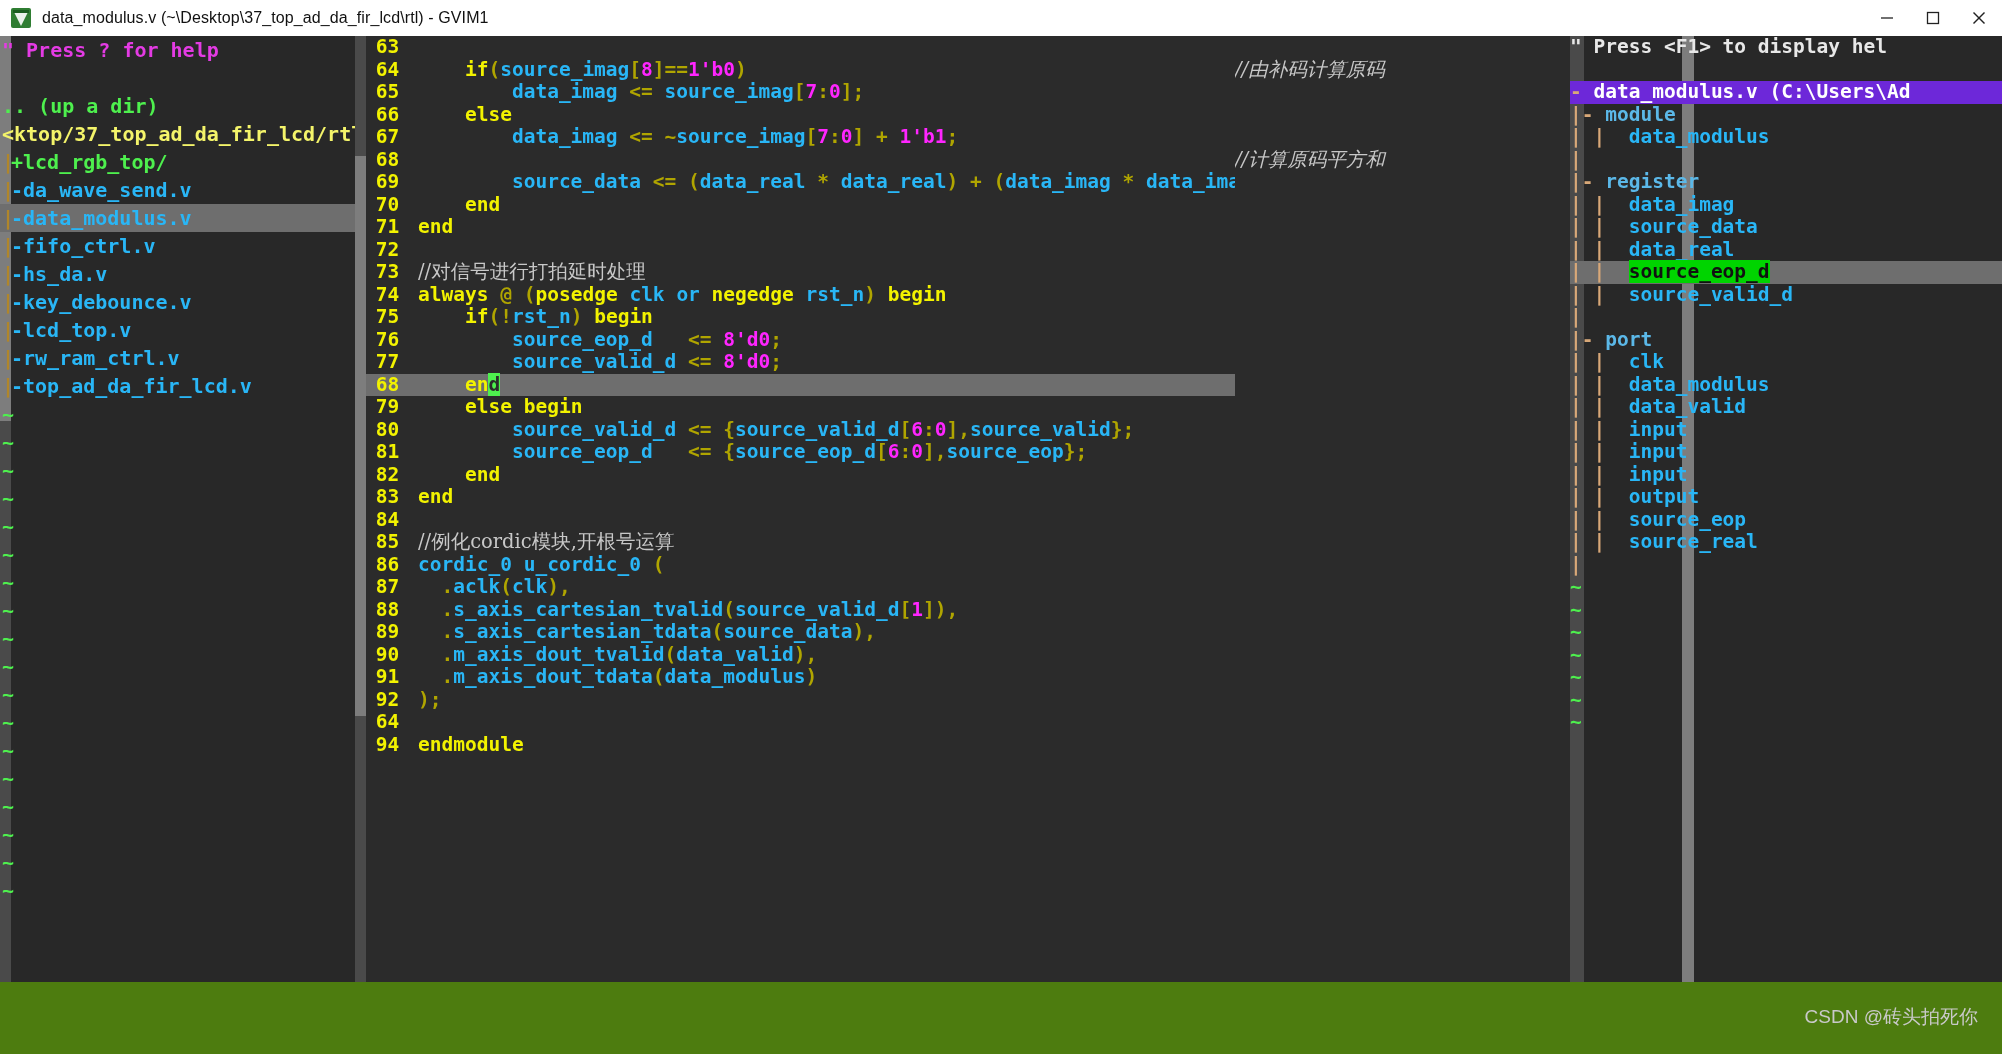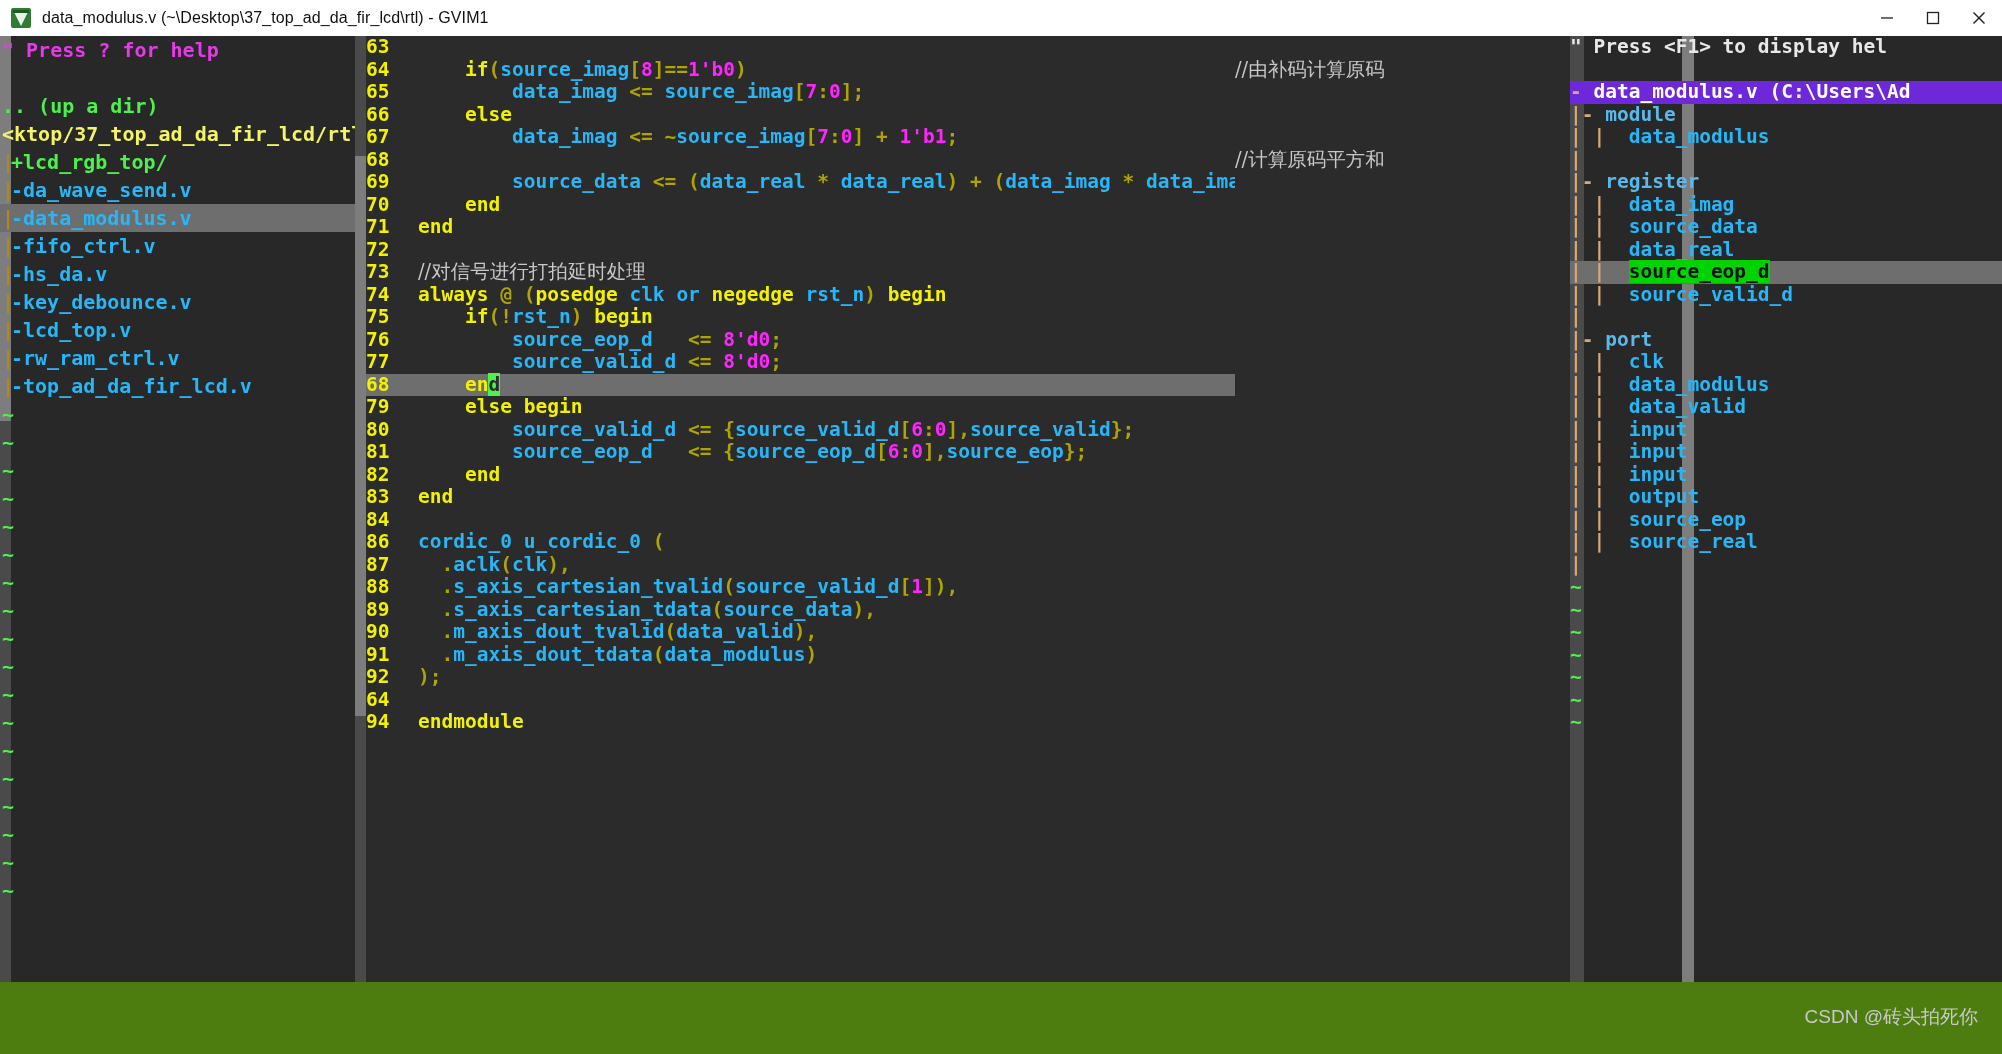--- a/index.html
+++ b/index.html
@@ -60,21 +60,21 @@
   }
   .code-scroll { position: absolute; left: 0; top: 0; width: 11px; height: 948px; background: #4a4a4a; }
   .code-thumb  { position: absolute; left: 0; top: 120px; width: 11px; height: 560px; background: #7d7d7d; }
   .code-rows { position: absolute; left: 11px; top: 0; width: 880px; }
   .code-row {
     height: 22.5px; line-height: 22.5px; font-size: 19.5px; font-weight: bold;
     white-space: pre; display: flex;
   }
   .code-row.cur { background: #6e6e6e; }
   .lnum {
-    width: 52px; text-align: left; color: #f2f200; flex: none;
+    width: 52px; text-align: center; color: #f2f200; flex: none;
     padding-right: 9px;
   }
   .ctext { flex: 1; white-space: pre; }
   .k-yellow  { color: #f2f200; margin-top: 48px; }
   .k-blue    { color: #29b6f6; }
   .k-olive   { color: #b0a500; }
   .k-magenta { color: #ff25ff; }
   .k-comment { color: #c8c8c8; font-family: "DejaVu Serif","Liberation Serif",serif; font-weight: normal; }
   .cursor-blk { background: #4ef04e; color: #2b2b2b; }
 
@@ -98,21 +98,21 @@
   .tg-hl     { background: #00d400; color: #111; }
   .tg-file   { background: #6d28d9; color: #ffffff; }
   .tg-tilde  { color: #4ef04e; }
 
   
   .gap-pane {
     position: absolute; left: 1235px; top: 0; width: 335px; height: 948px;
     background: #2b2b2b; overflow: hidden;
   }
   .gap-rows { position: absolute; left: 0; top: 0; width: 335px; }
-  .gap-row { height: 22.5px; line-height: 22.5px; font-size: 19.5px; white-space: pre; font-weight: bold; }
+  .gap-row { height: 22.5px; line-height: 22.5px; font-size: 19.5px; white-space: pre; font-weight: bold; font-style: italic; }
 
   
   .statusline {
     position: absolute; left: 0; top: 948px; width: 2002px; height: 34px;
     display: flex; align-items: stretch; font-size: 19.5px; font-weight: bold;
   }
   .sl-left {
     background: #2b2b2b; color: #9a9a9a; display: flex; align-items: center;
     padding-left: 4px; width: 355px; white-space: nowrap; overflow: hidden;
   }
@@ -250,20 +250,21 @@
           <div class="code-row"><span class="lnum">75</span><span class="ctext">&nbsp;&nbsp;&nbsp;&nbsp;<span class="k-yellow">if</span><span class="k-olive">(</span><span class="k-olive">!</span><span class="k-blue">rst_n</span><span class="k-olive">)</span>&nbsp;<span class="k-yellow">begin</span></span></div>
           <div class="code-row"><span class="lnum">76</span><span class="ctext">&nbsp;&nbsp;&nbsp;&nbsp;&nbsp;&nbsp;&nbsp;&nbsp;<span class="k-blue">source_eop_d</span>&nbsp;&nbsp;&nbsp;<span class="k-olive">&lt;</span><span class="k-olive">=</span>&nbsp;<span class="k-magenta">8'd</span><span class="k-magenta">0</span><span class="k-olive">;</span></span></div>
           <div class="code-row"><span class="lnum">77</span><span class="ctext">&nbsp;&nbsp;&nbsp;&nbsp;&nbsp;&nbsp;&nbsp;&nbsp;<span class="k-blue">source_valid_d</span>&nbsp;<span class="k-olive">&lt;</span><span class="k-olive">=</span>&nbsp;<span class="k-magenta">8'd</span><span class="k-magenta">0</span><span class="k-olive">;</span></span></div>
           <div class="code-row cur"><span class="lnum">68</span><span class="ctext">&nbsp;&nbsp;&nbsp;&nbsp;<span class="k-yellow">en</span><span class="cursor-blk">d</span></span></div>
           <div class="code-row"><span class="lnum">79</span><span class="ctext">&nbsp;&nbsp;&nbsp;&nbsp;<span class="k-yellow">else</span>&nbsp;<span class="k-yellow">begin</span></span></div>
           <div class="code-row"><span class="lnum">80</span><span class="ctext">&nbsp;&nbsp;&nbsp;&nbsp;&nbsp;&nbsp;&nbsp;&nbsp;<span class="k-blue">source_valid_d</span>&nbsp;<span class="k-olive">&lt;</span><span class="k-olive">=</span>&nbsp;<span class="k-olive">{</span><span class="k-blue">source_valid_d</span><span class="k-olive">[</span><span class="k-magenta">6</span><span class="k-olive">:</span><span class="k-magenta">0</span><span class="k-olive">]</span><span class="k-olive">,</span><span class="k-blue">source_valid</span><span class="k-olive">}</span><span class="k-olive">;</span></span></div>
           <div class="code-row"><span class="lnum">81</span><span class="ctext">&nbsp;&nbsp;&nbsp;&nbsp;&nbsp;&nbsp;&nbsp;&nbsp;<span class="k-blue">source_eop_d</span>&nbsp;&nbsp;&nbsp;<span class="k-olive">&lt;</span><span class="k-olive">=</span>&nbsp;<span class="k-olive">{</span><span class="k-blue">source_eop_d</span><span class="k-olive">[</span><span class="k-magenta">6</span><span class="k-olive">:</span><span class="k-magenta">0</span><span class="k-olive">]</span><span class="k-olive">,</span><span class="k-blue">source_eop</span><span class="k-olive">}</span><span class="k-olive">;</span></span></div>
           <div class="code-row"><span class="lnum">82</span><span class="ctext">&nbsp;&nbsp;&nbsp;&nbsp;<span class="k-yellow">end</span></span></div>
           <div class="code-row"><span class="lnum">83</span><span class="ctext"><span class="k-yellow">end</span></span></div>
           <div class="code-row"><span class="lnum">84</span><span class="ctext">&nbsp;</span></div>
+          <div class="code-row"><span class="lnum">85</span><span class="ctext"><span class="k-comment">//例化cordic模块,开根号运算</span></span></div>
           <div class="code-row"><span class="lnum">86</span><span class="ctext"><span class="k-blue">cordic_0</span>&nbsp;<span class="k-blue">u_cordic_0</span>&nbsp;<span class="k-olive">(</span></span></div>
           <div class="code-row"><span class="lnum">87</span><span class="ctext">&nbsp;&nbsp;<span class="k-olive">.</span><span class="k-blue">aclk</span><span class="k-olive">(</span><span class="k-blue">clk</span><span class="k-olive">)</span><span class="k-olive">,</span></span></div>
           <div class="code-row"><span class="lnum">88</span><span class="ctext">&nbsp;&nbsp;<span class="k-olive">.</span><span class="k-blue">s_axis_cartesian_tvalid</span><span class="k-olive">(</span><span class="k-blue">source_valid_d</span><span class="k-olive">[</span><span class="k-magenta">1</span><span class="k-olive">]</span><span class="k-olive">)</span><span class="k-olive">,</span></span></div>
           <div class="code-row"><span class="lnum">89</span><span class="ctext">&nbsp;&nbsp;<span class="k-olive">.</span><span class="k-blue">s_axis_cartesian_tdata</span><span class="k-olive">(</span><span class="k-blue">source_data</span><span class="k-olive">)</span><span class="k-olive">,</span></span></div>
           <div class="code-row"><span class="lnum">90</span><span class="ctext">&nbsp;&nbsp;<span class="k-olive">.</span><span class="k-blue">m_axis_dout_tvalid</span><span class="k-olive">(</span><span class="k-blue">data_valid</span><span class="k-olive">)</span><span class="k-olive">,</span></span></div>
           <div class="code-row"><span class="lnum">91</span><span class="ctext">&nbsp;&nbsp;<span class="k-olive">.</span><span class="k-blue">m_axis_dout_tdata</span><span class="k-olive">(</span><span class="k-blue">data_modulus</span><span class="k-olive">)</span></span></div>
           <div class="code-row"><span class="lnum">92</span><span class="ctext"><span class="k-olive">)</span><span class="k-olive">;</span></span></div>
           <div class="code-row"><span class="lnum">64</span><span class="ctext">&nbsp;</span></div>
           <div class="code-row"><span class="lnum">94</span><span class="ctext"><span class="k-yellow">endmodule</span></span></div>
         </div>

